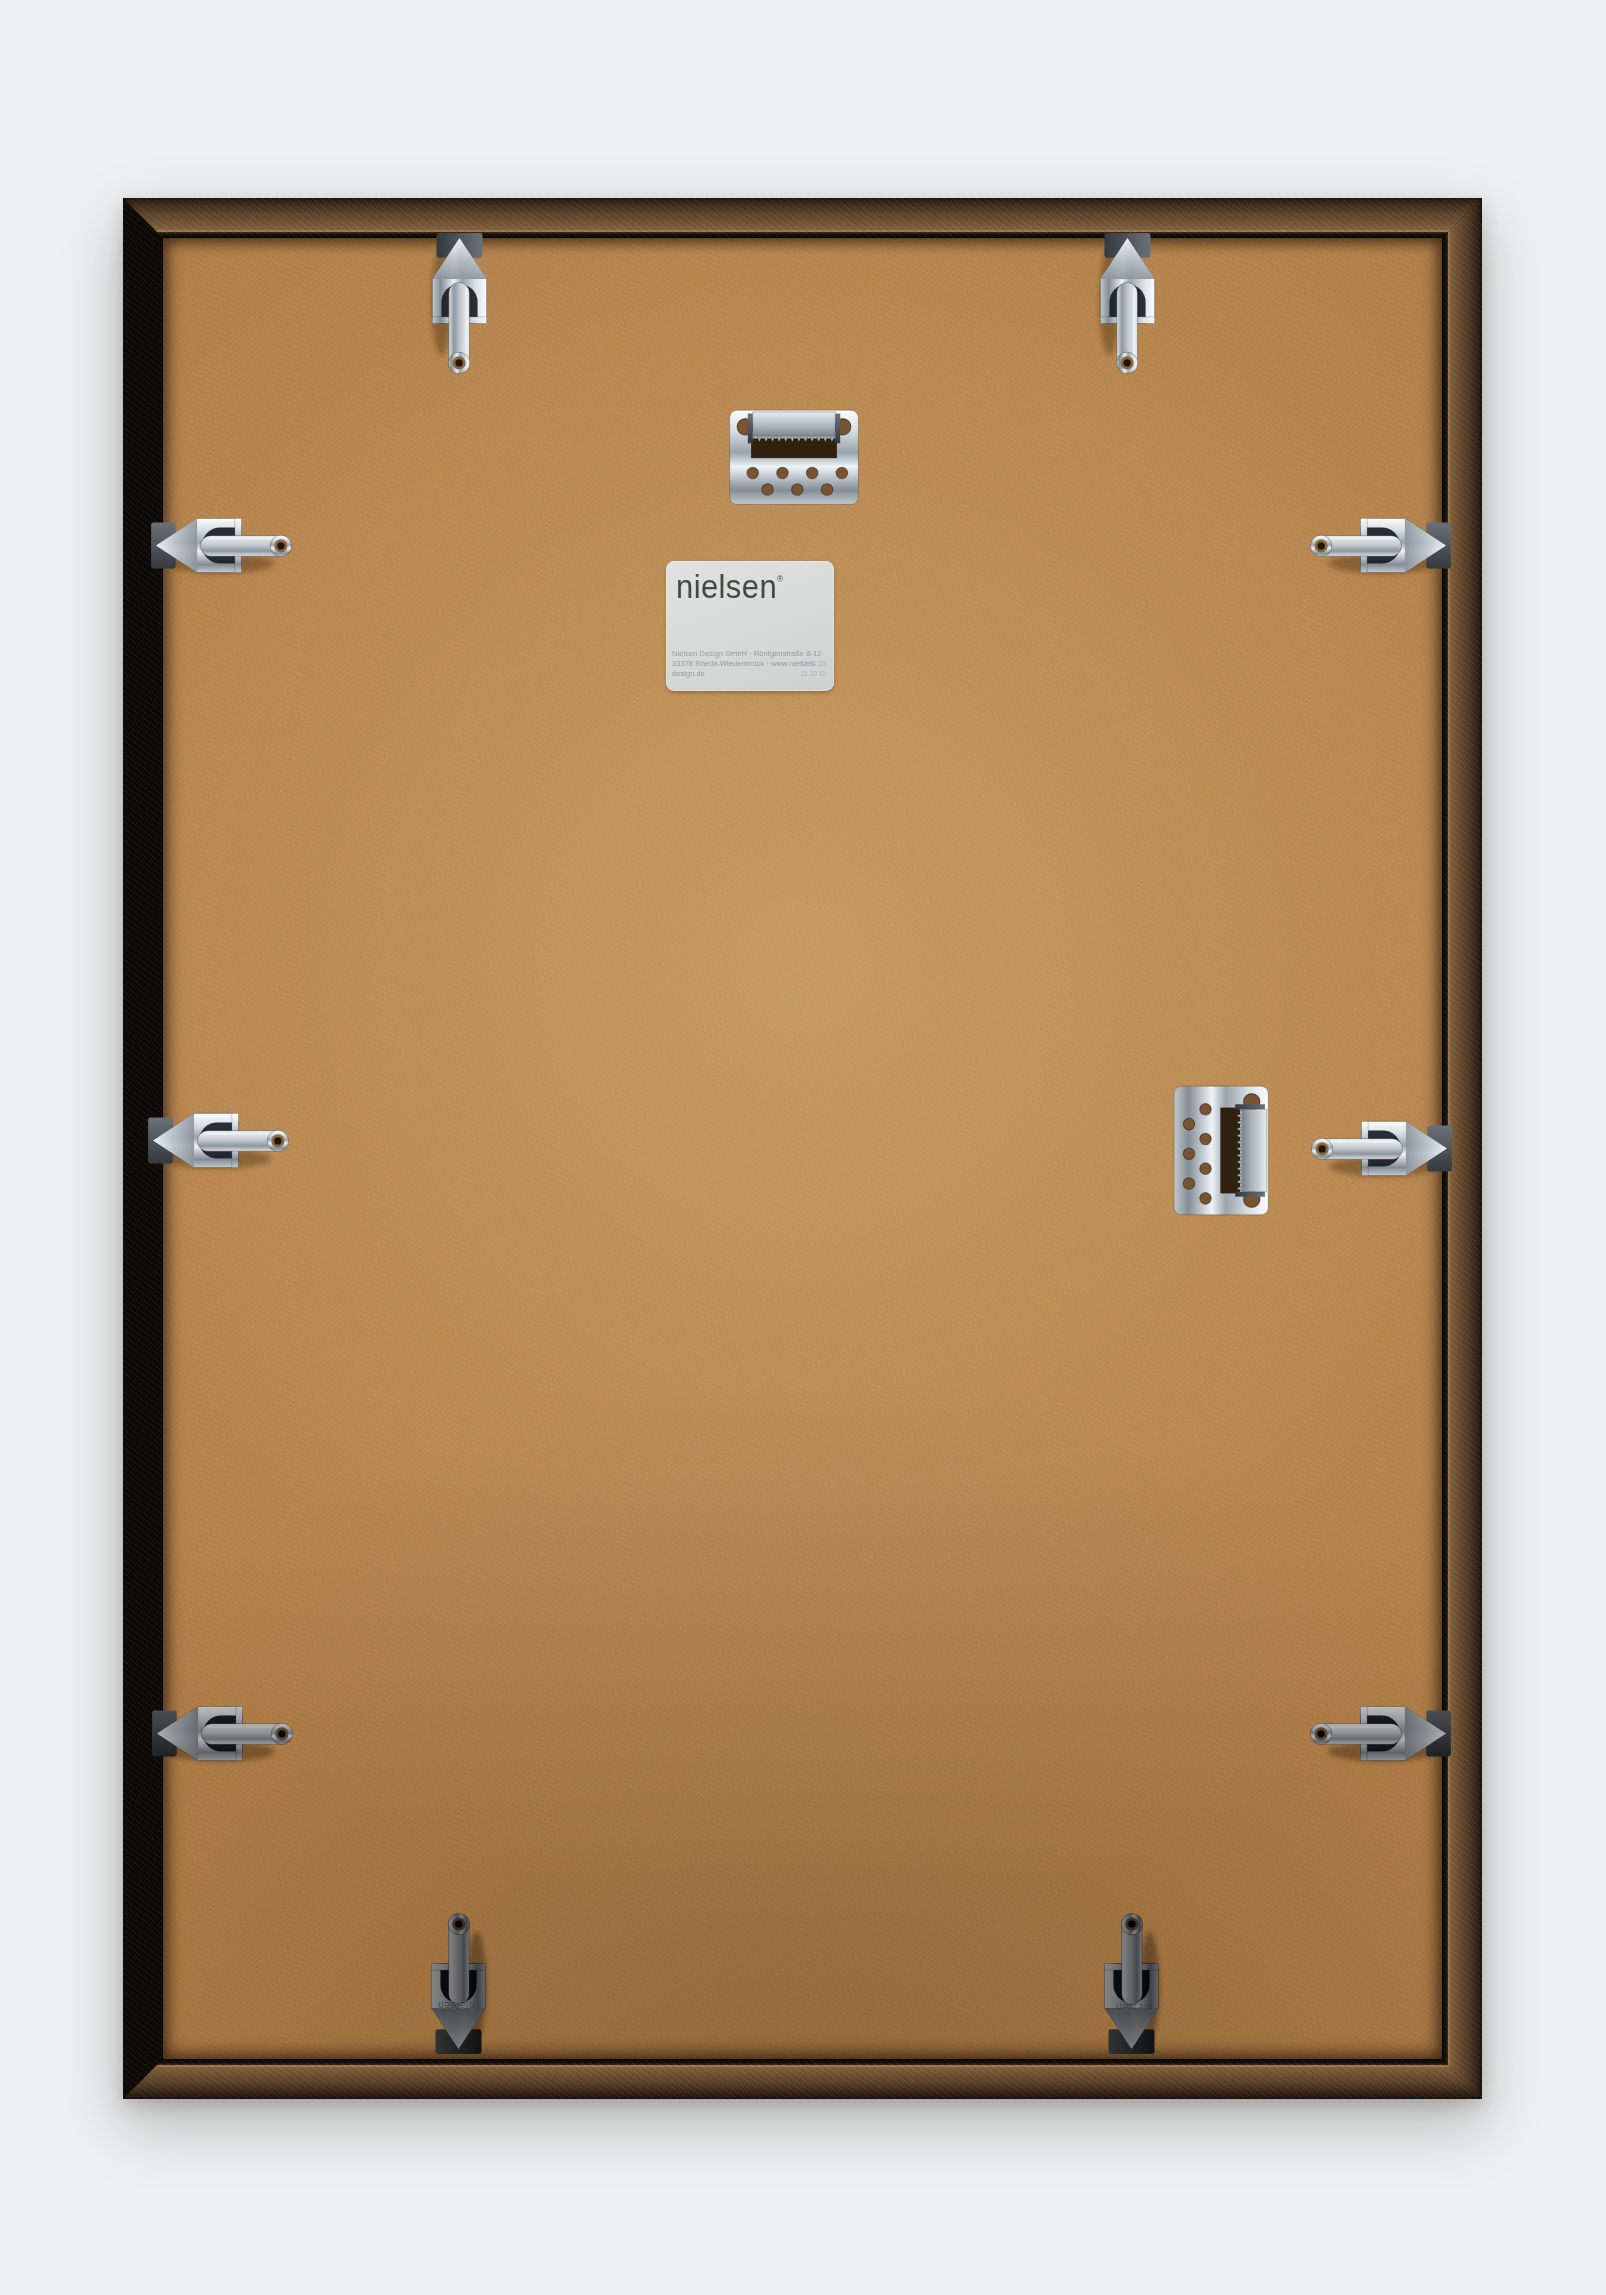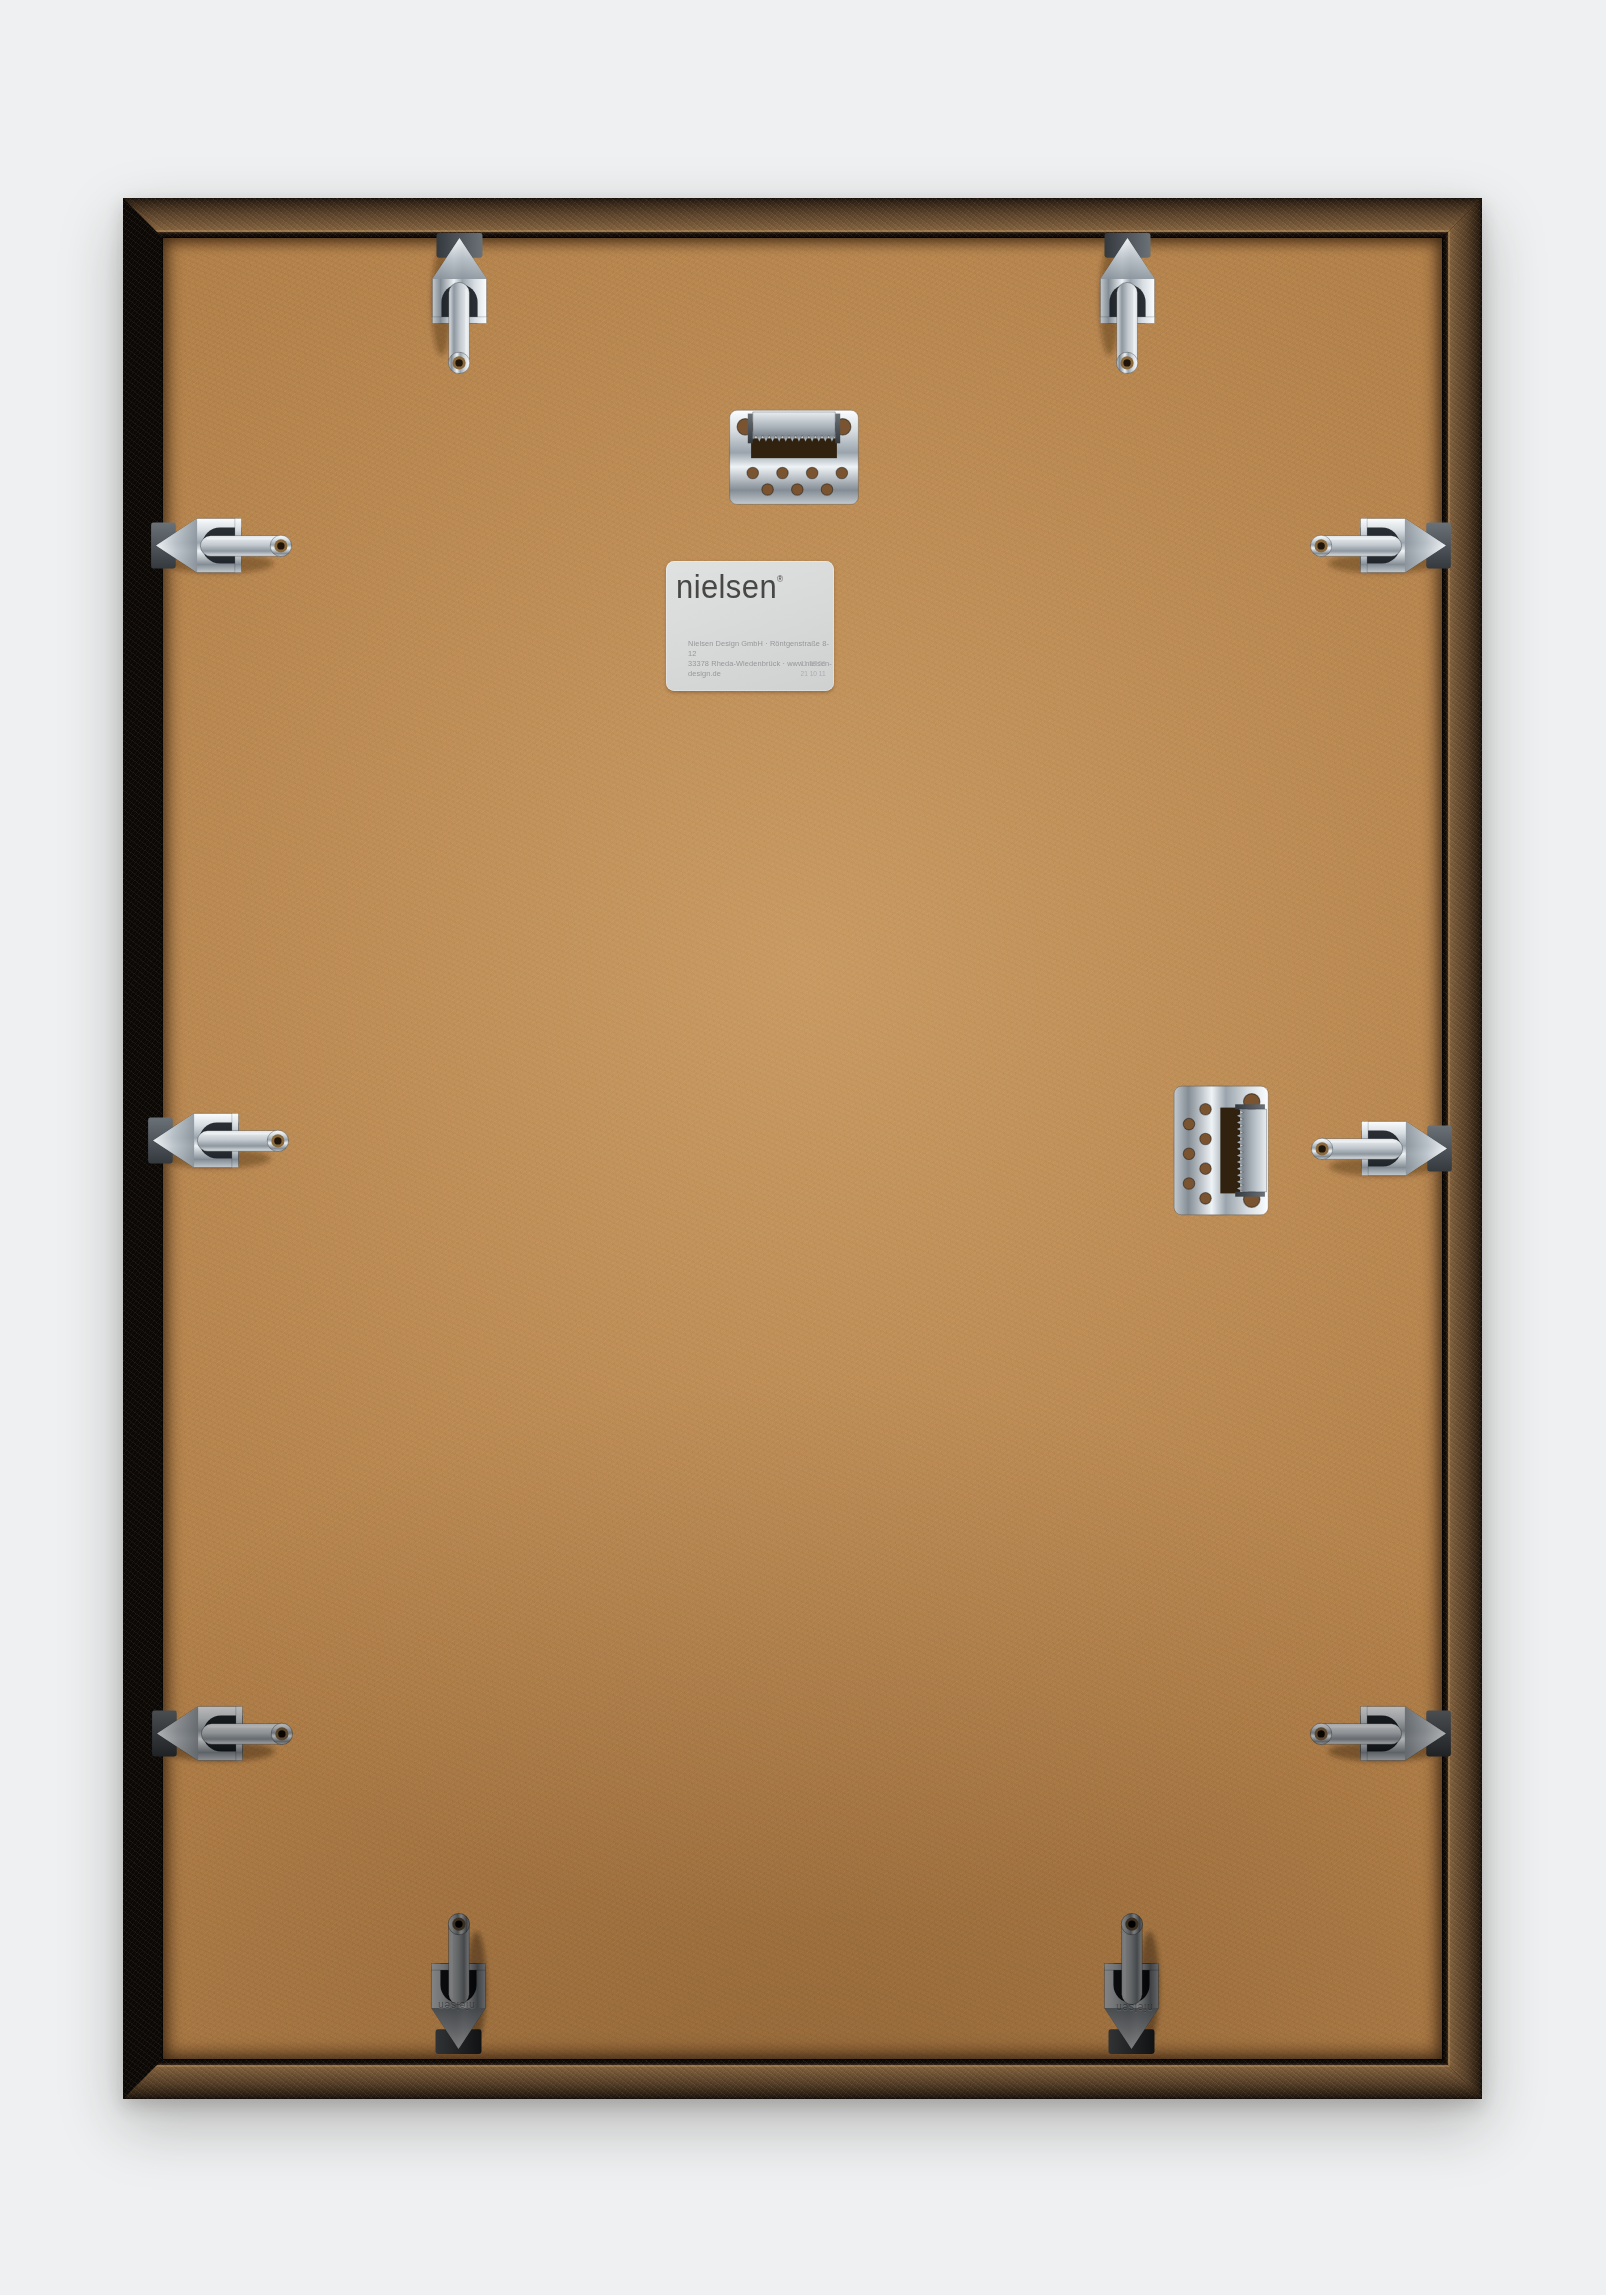--- a/index.html
+++ b/index.html
@@ -66,21 +66,21 @@
     background:linear-gradient(160deg,#e0e2e1 0%,#d7d9d8 55%,#cfd1d0 100%);
     border-radius:8.3px;
     box-shadow:0 1.7px 3.3px rgba(80,50,20,0.35), inset 0 0 0 0.8px rgba(255,255,255,0.35);
   }
   .label-logo{
     position:absolute;left:10px;top:6.6px;
     font-size:31px;color:#474745;letter-spacing:0.4px;
     transform:scaleY(1.08);transform-origin:left top;font-weight:400;
   }
   .label-logo .reg{font-size:8.3px;vertical-align:15px;letter-spacing:0;}
-  .label-addr{position:absolute;left:22px;bottom:12.4px;font-size:7.4px;line-height:10px;color:#95979a;letter-spacing:0.1px;}
+  .label-addr{position:absolute;left:6px;bottom:12.4px;font-size:7.4px;line-height:10px;color:#95979a;letter-spacing:0.1px;}
   .label-codes{position:absolute;right:8.3px;bottom:12.4px;font-size:6.6px;line-height:10px;color:#a9aeb1;text-align:right;}
   
   .emboss{
     position:absolute;width:58px;text-align:center;
     font-size:10px;letter-spacing:0.8px;color:rgba(10,10,12,0.45);
     text-shadow:0 -0.8px 0 rgba(255,255,255,0.12);
     transform:rotate(180deg);
   }
 </style>
 </head>

